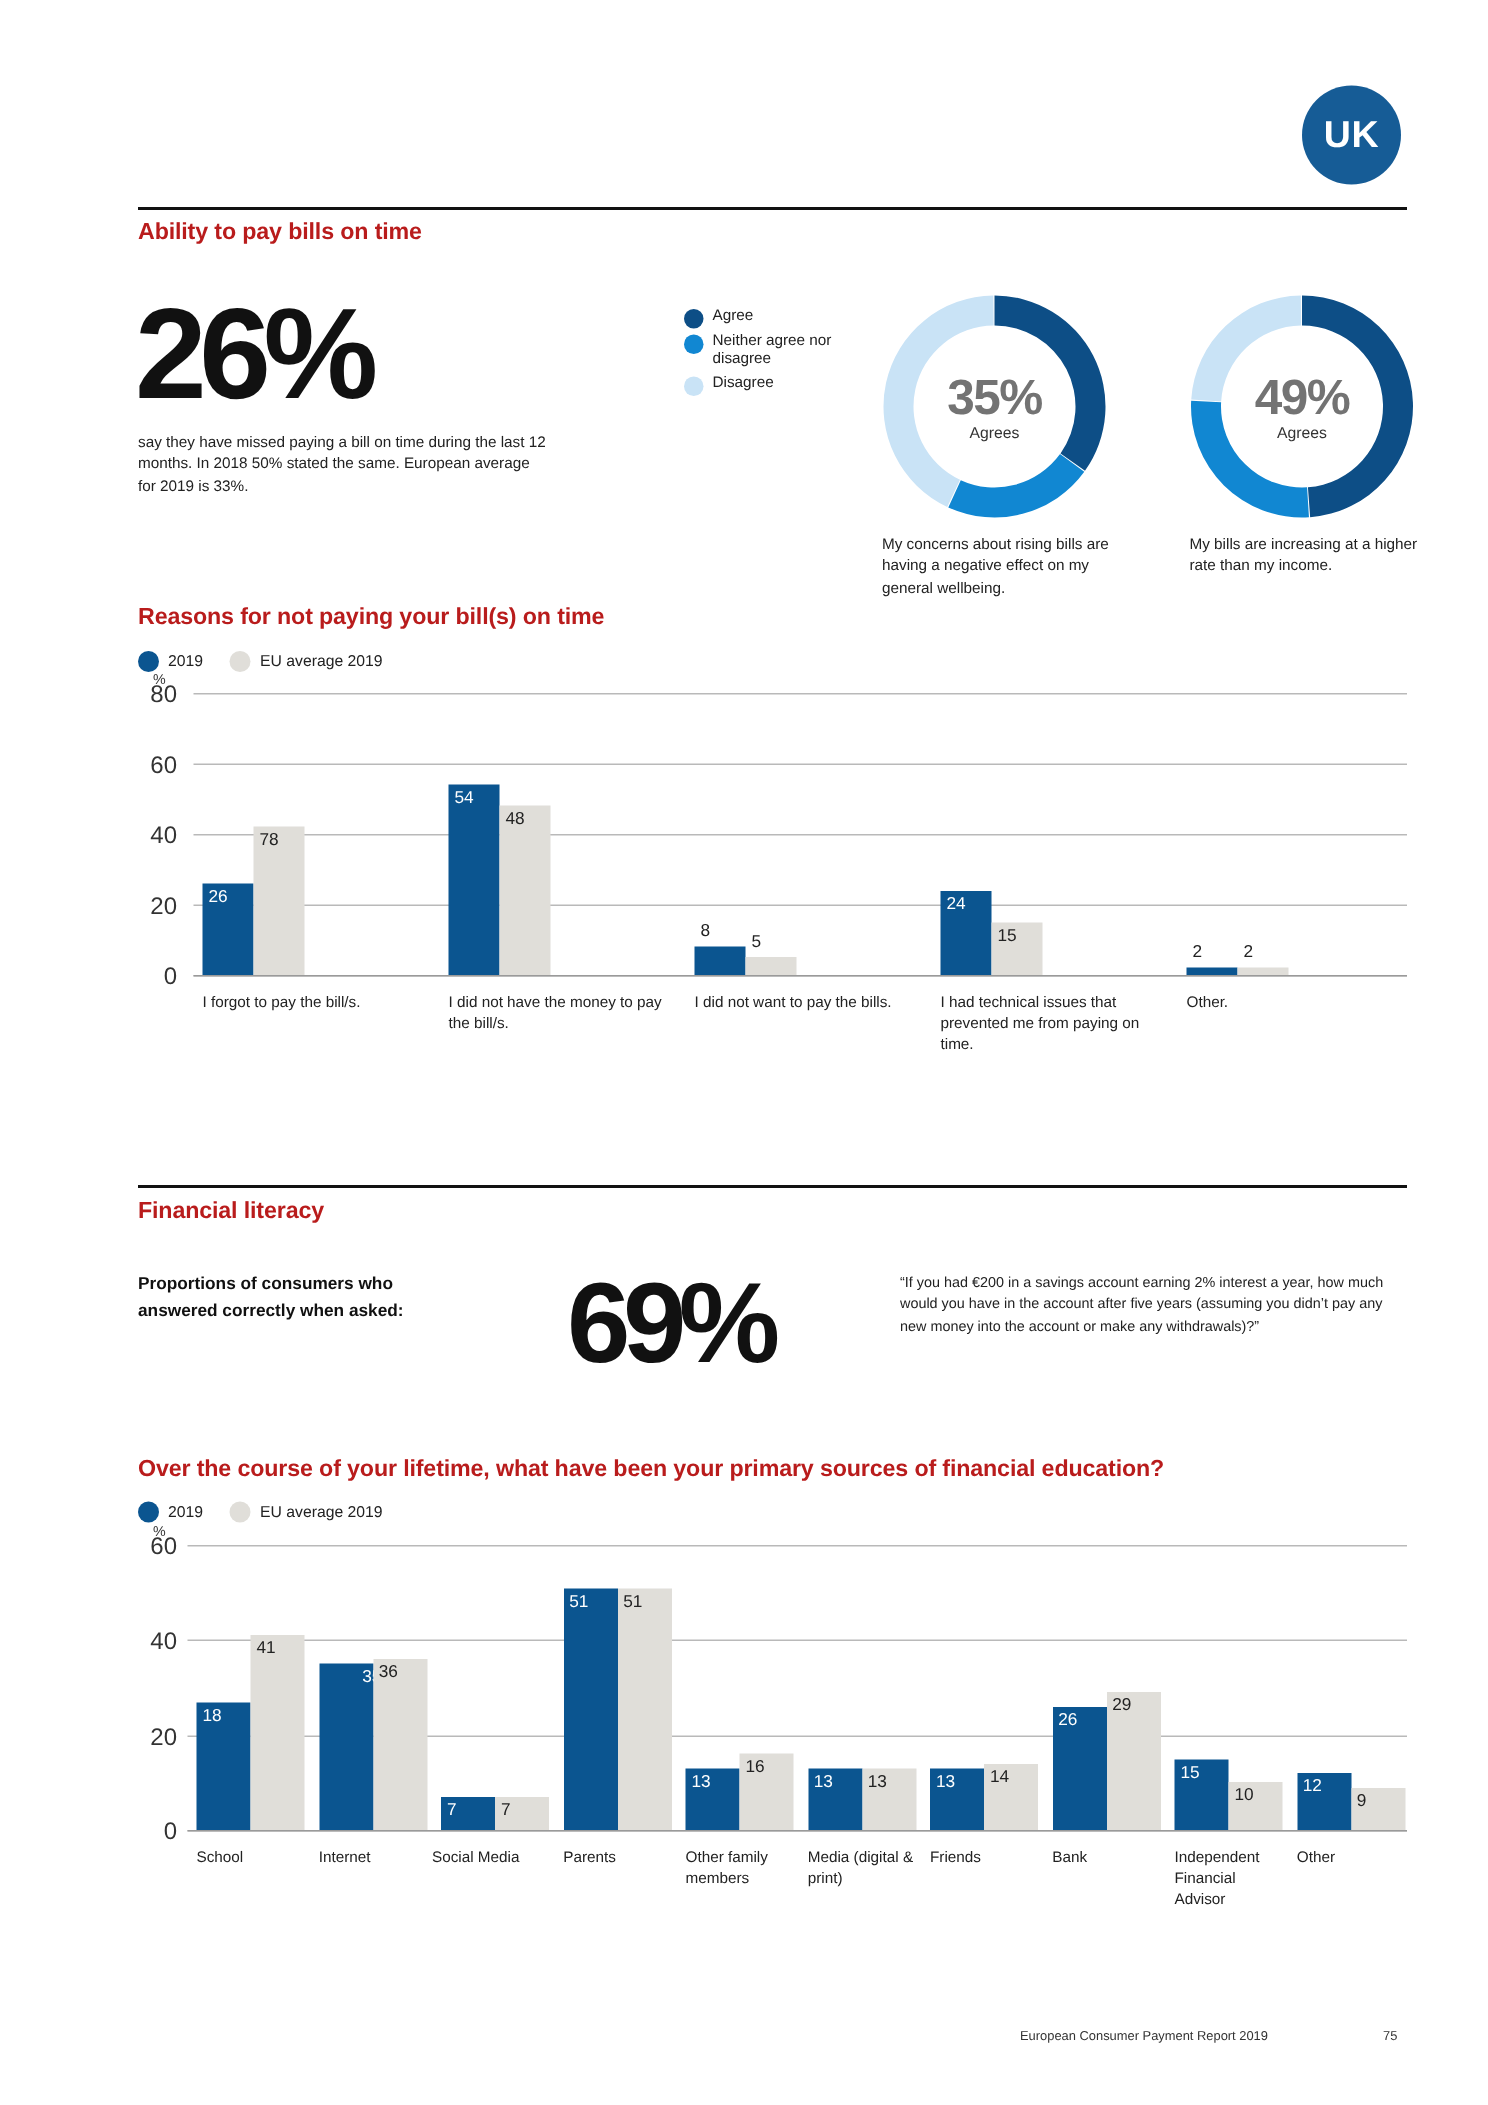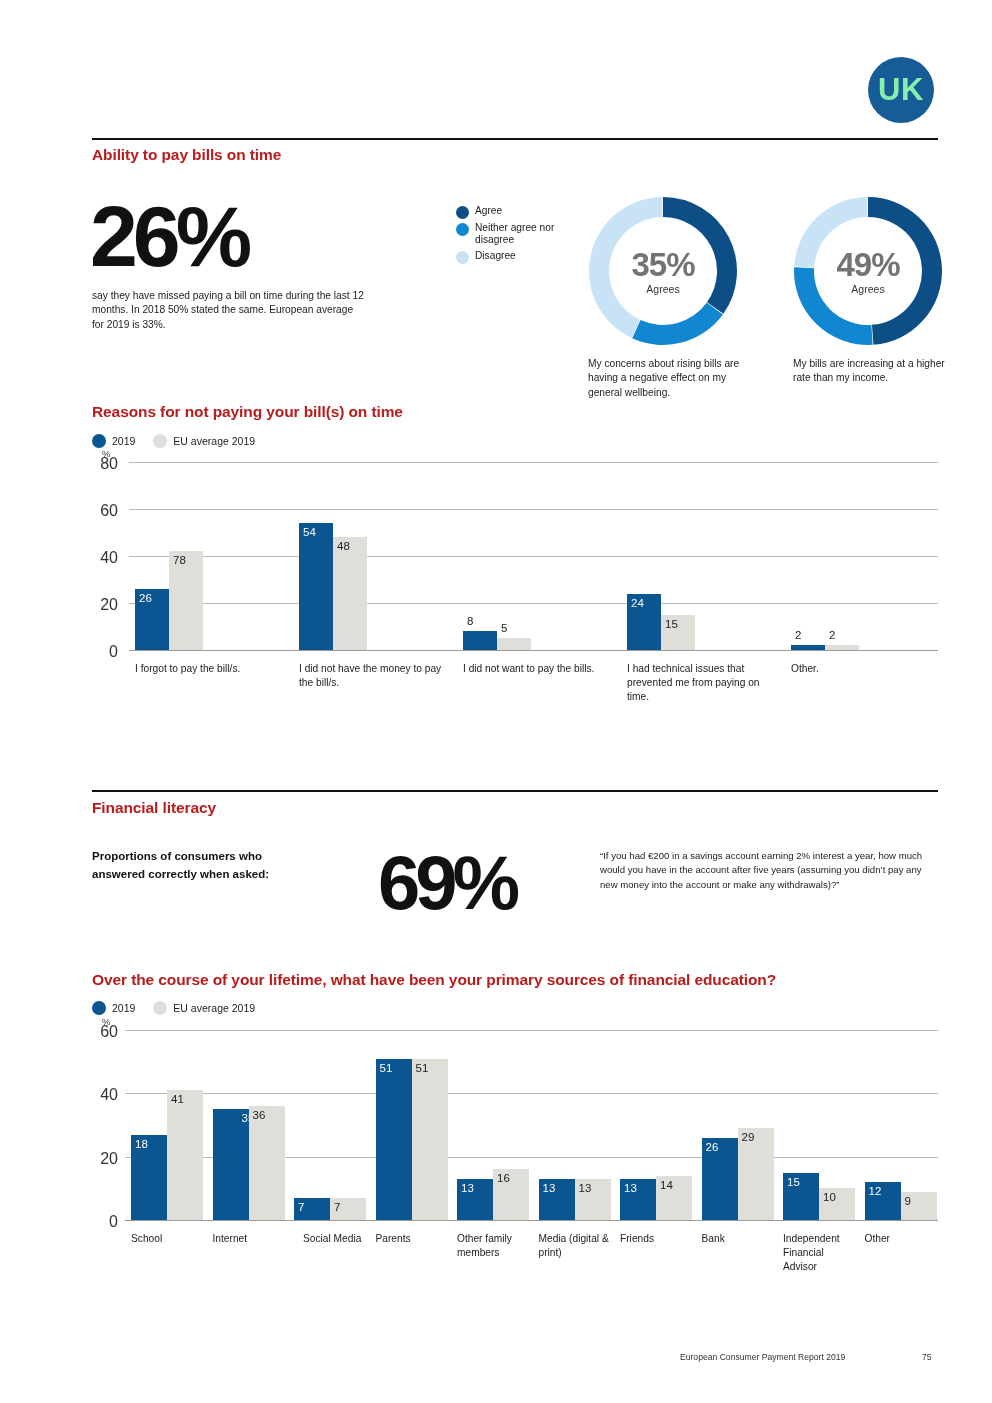--- a/index.html
+++ b/index.html
@@ -15,21 +15,21 @@
   .page { position: relative; width: 992px; height: 1403px; }
 
   
   .uk-badge {
     position:absolute; left:868px; top:57px;
     width:66px; height:66px; border-radius:50%;
     background:#165c96;
     display:flex; align-items:center; justify-content:center;
   }
   .uk-badge span {
-    color:#86efac; font-size:31px; font-weight:700; letter-spacing:.5px;text-align:center;
+    color:#ffffff; font-size:25px; font-weight:700; letter-spacing:.5px;text-align:center;
   }
 
   
   .rule { position:absolute; left:92px; width:846px; height:2px; background:#111; }
   .sec-title {
     position:absolute; left:92px;
     font-size:15.5px; font-weight:700; letter-spacing:-.1px; color:#b91c1c;
   }
 
   
@@ -231,21 +231,21 @@
       <div class="xlab" style="left: 39px; top: 202px; width: 71.5px;">School</div>
       <div class="bar blue" style="left: 120.5px; width: 36px; height: 110.833px; top: 79.1667px; bottom: auto;"></div>
       <div class="barval in" style="left: 124.5px; top: 82.1667px; margin-left: 25px;">35</div>
       <div class="bar grey" style="left: 156.5px; width: 36px; height: 114px; top: 76px; bottom: auto;"></div>
       <div class="barval out" style="left: 160.5px; top: 79px;">36</div>
       <div class="xlab" style="left: 120.5px; top: 202px; width: 71.5px;">Internet</div>
       <div class="bar blue" style="left: 202px; width: 36px; height: 22.1667px; top: 167.833px; bottom: auto;"></div>
       <div class="barval in" style="left: 206px; top: 170.833px;">7</div>
       <div class="bar grey" style="left: 238px; width: 36px; height: 22.1667px; top: 167.833px; bottom: auto;"></div>
       <div class="barval out" style="left: 242px; top: 170.833px;">7</div>
-      <div class="xlab" style="left: 211px; top: 202px; width: 71.5px;">Social Media</div>
+      <div class="xlab" style="left: 196px; top: 202px; width: 71.5px;">Social Media</div>
       <div class="bar blue" style="left: 283.5px; width: 36px; height: 161.5px; top: 28.5px; bottom: auto;"></div>
       <div class="barval in" style="left: 287.5px; top: 31.5px;">51</div>
       <div class="bar grey" style="left: 319.5px; width: 36px; height: 161.5px; top: 28.5px; bottom: auto;"></div>
       <div class="barval out" style="left: 323.5px; top: 31.5px;">51</div>
       <div class="xlab" style="left: 283.5px; top: 202px; width: 71.5px;">Parents</div>
       <div class="bar blue" style="left: 365px; width: 36px; height: 41.1667px; top: 148.833px; bottom: auto;"></div>
       <div class="barval in" style="left: 369px; top: 151.833px;">13</div>
       <div class="bar grey" style="left: 401px; width: 36px; height: 50.6667px; top: 139.333px; bottom: auto;"></div>
       <div class="barval out" style="left: 405px; top: 142.333px;">16</div>
       <div class="xlab" style="left: 365px; top: 202px; width: 71.5px;">Other family members</div>

